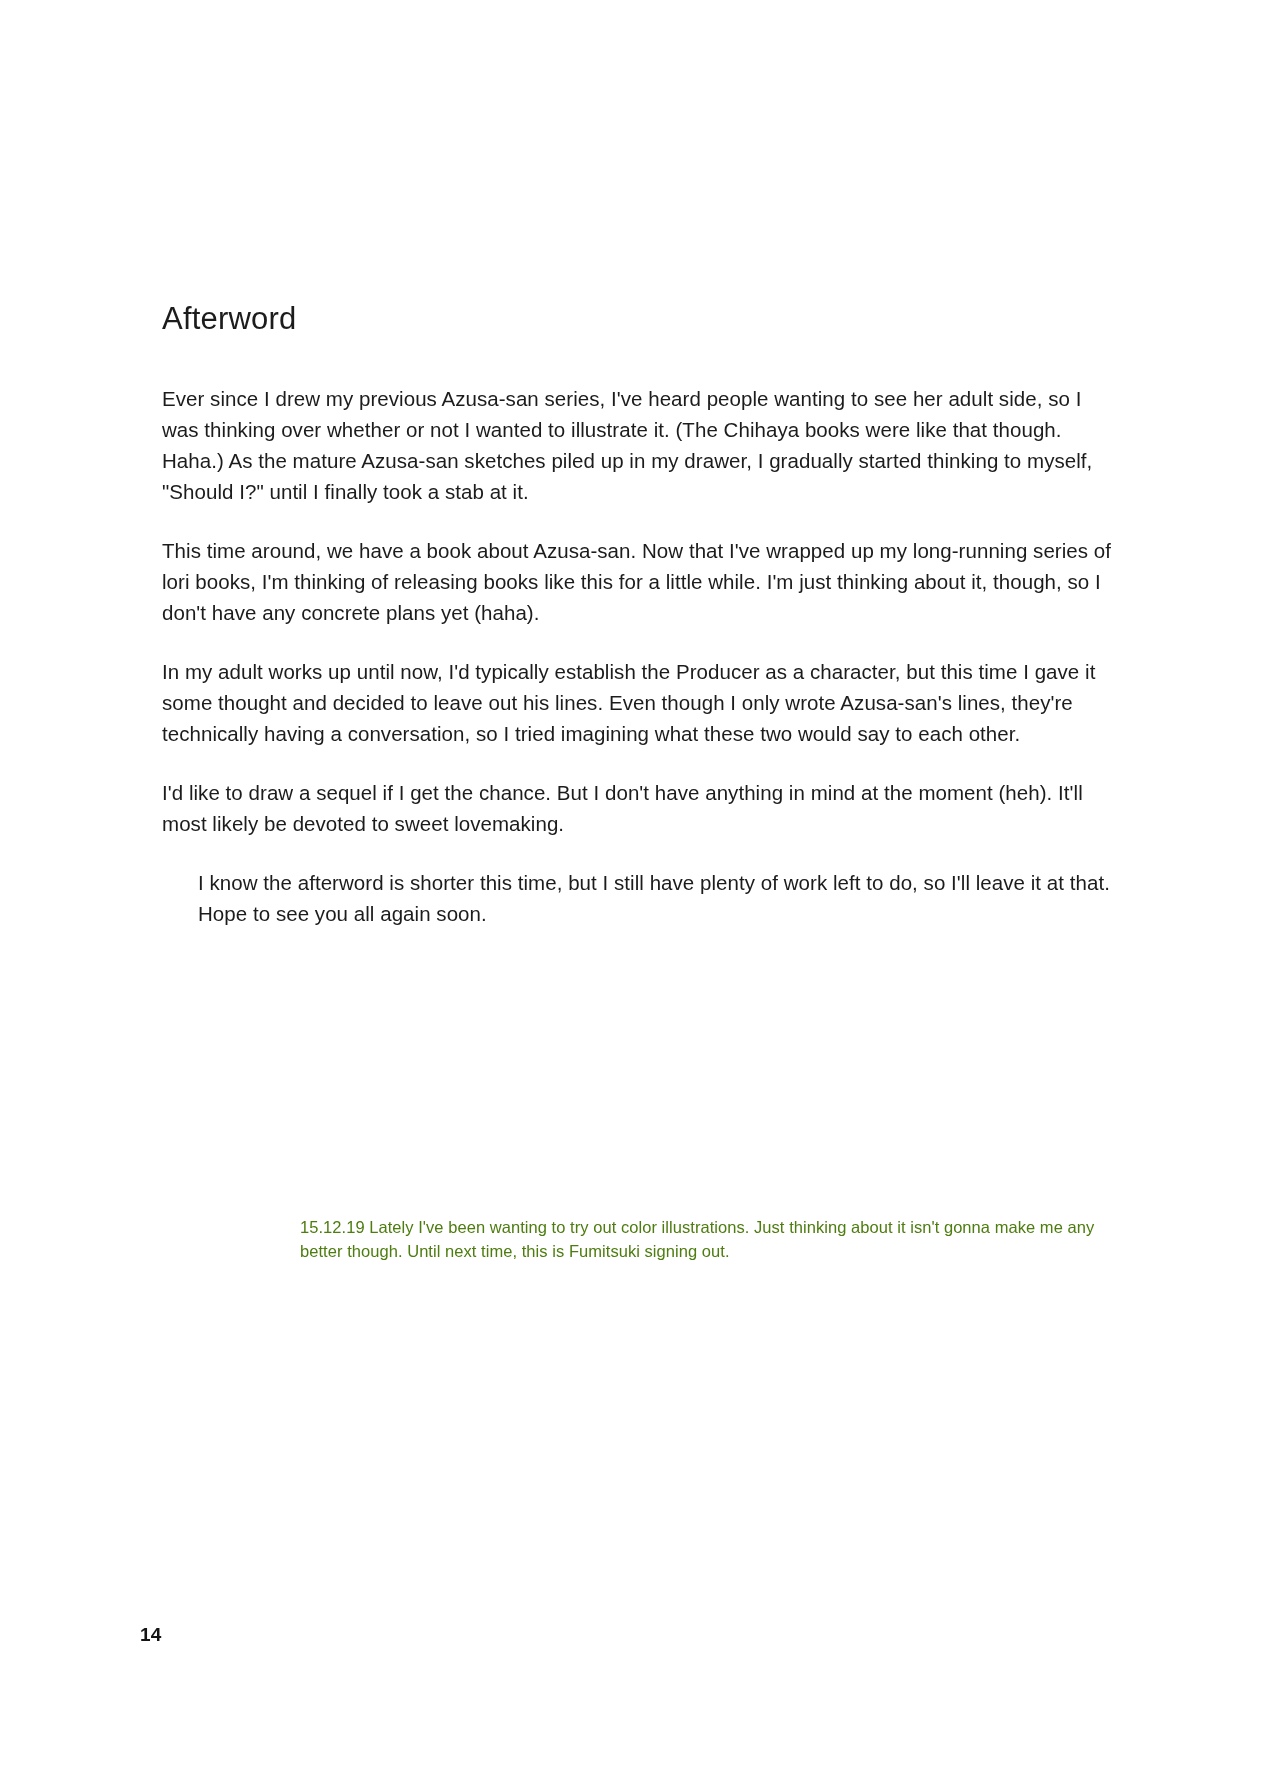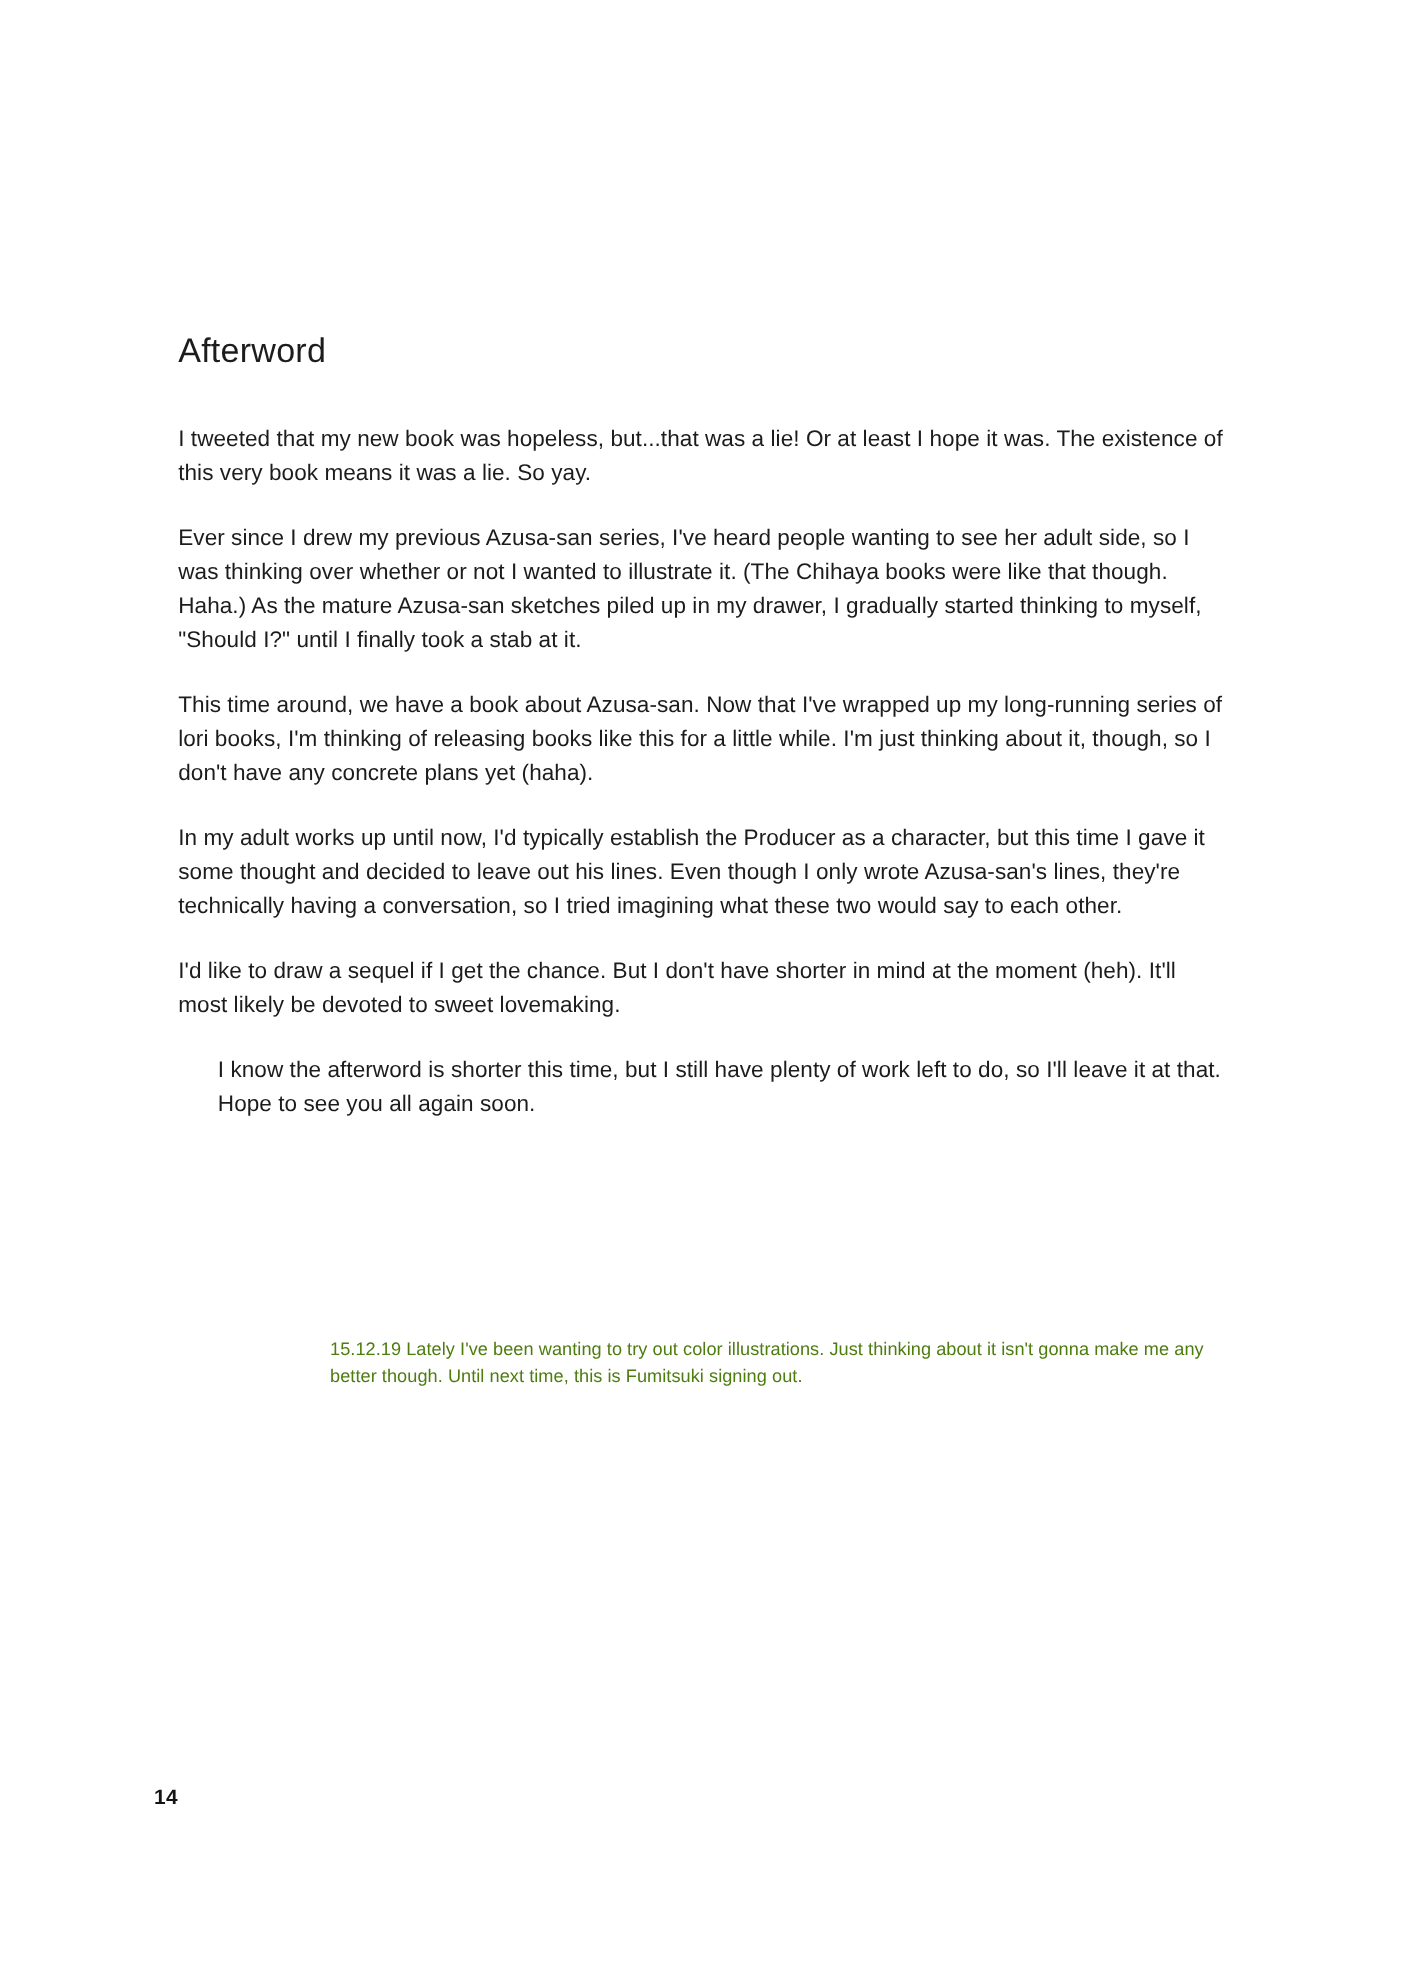--- a/index.html
+++ b/index.html
@@ -74,25 +74,24 @@
   }
 </style>
 </head>
 <body>
 
 <div class="page">
 
   <div class="content">
     <h1 class="doc-title">Afterword</h1>
 
-    <p class="para">I tweeted that my new book was hopeless, but...that was a lie! Or at least I hope it was. The existence of this very book means it was a lie. So yay.</p>
     <p class="para">Ever since I drew my previous Azusa-san series, I've heard people wanting to see her adult side, so I was thinking over whether or not I wanted to illustrate it. (The Chihaya books were like that though. Haha.) As the mature Azusa-san sketches piled up in my drawer, I gradually started thinking to myself, "Should I?" until I finally took a stab at it.</p>
     <p class="para">This time around, we have a book about Azusa-san. Now that I've wrapped up my long-running series of lori books, I'm thinking of releasing books like this for a little while. I'm just thinking about it, though, so I don't have any concrete plans yet (haha).</p>
     <p class="para">In my adult works up until now, I'd typically establish the Producer as a character, but this time I gave it some thought and decided to leave out his lines. Even though I only wrote Azusa-san's lines, they're technically having a conversation, so I tried imagining what these two would say to each other.</p>
-    <p class="para">I'd like to draw a sequel if I get the chance. But I don't have shorter in mind at the moment (heh). It'll most likely be devoted to sweet lovemaking.</p>
+    <p class="para">I'd like to draw a sequel if I get the chance. But I don't have anything in mind at the moment (heh). It'll most likely be devoted to sweet lovemaking.</p>
     <p class="para">I know the afterword is shorter this time, but I still have plenty of work left to do, so I'll leave it at that. Hope to see you all again soon.</p>
   </div>
 
   <div class="note-block">
     <p class="note">15.12.19 Lately I've been wanting to try out color illustrations. Just thinking about it isn't gonna make me any better though. Until next time, this is Fumitsuki signing out.</p>
   </div>
 
   <div class="page-number">14</div>
 
 </div>

